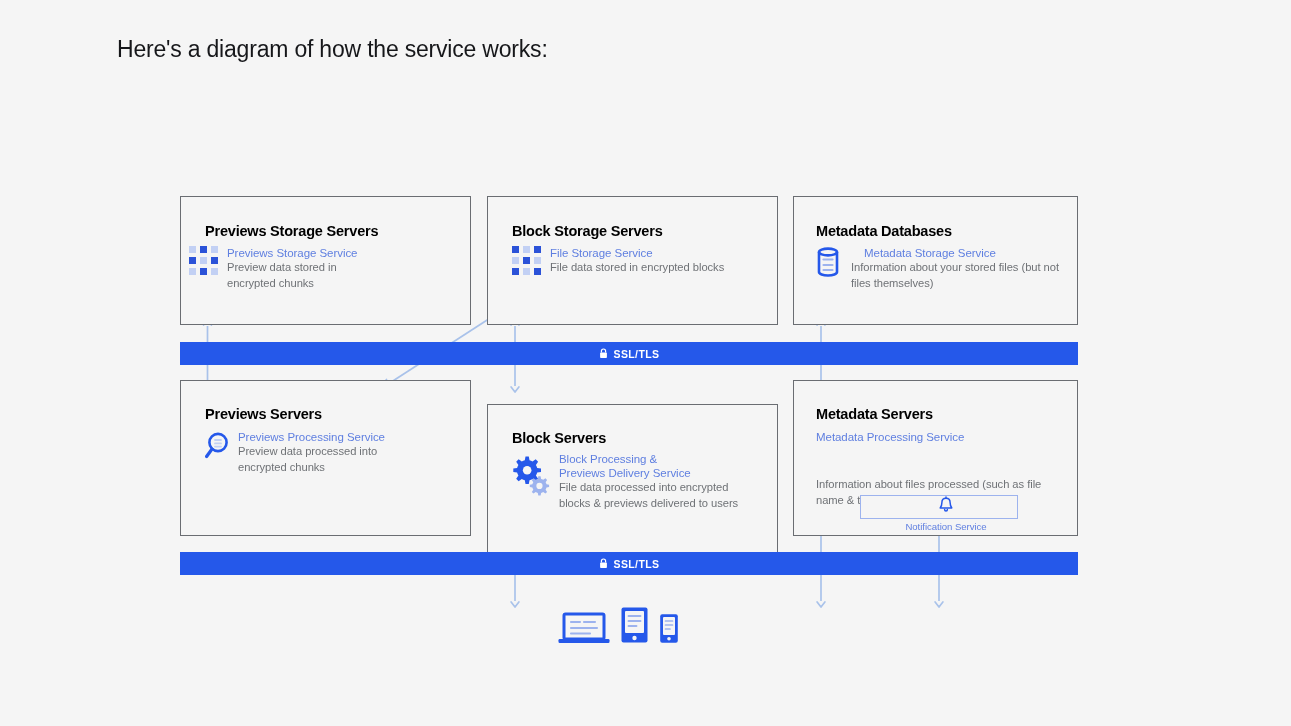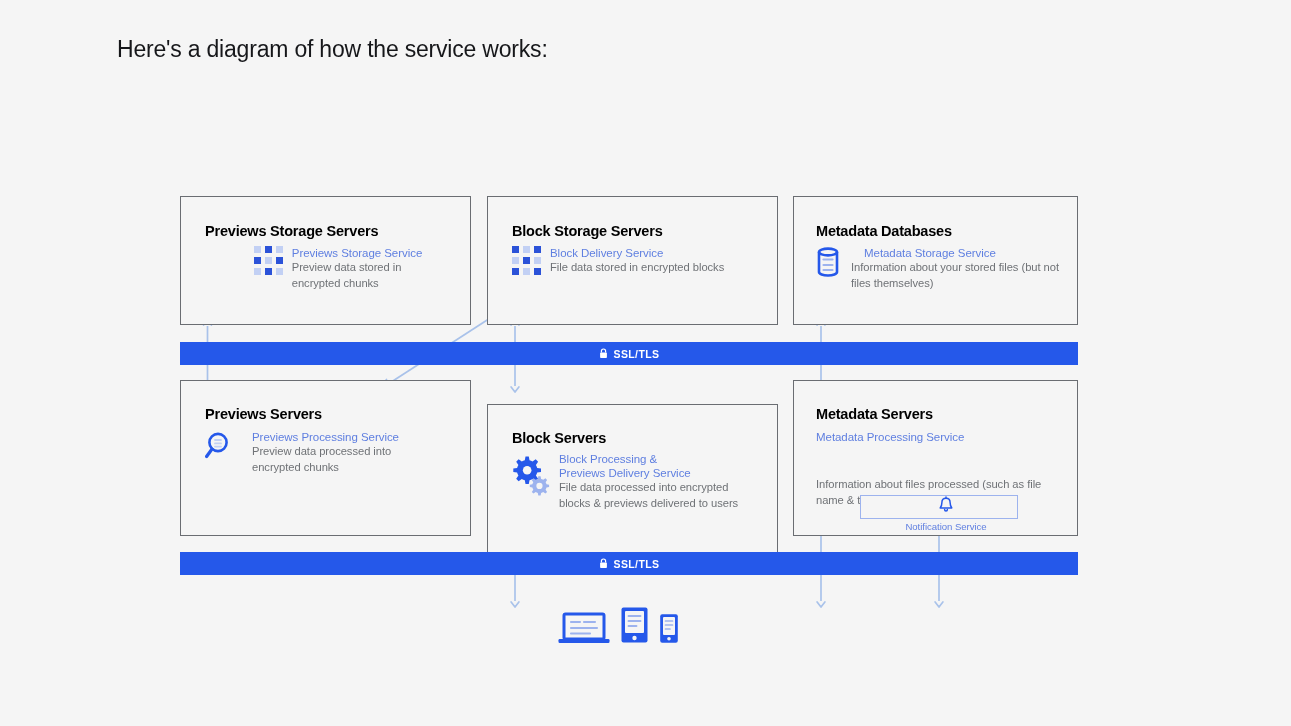--- a/index.html
+++ b/index.html
@@ -208,21 +208,21 @@
     </g>
 
     <g>
       <line x1="759" y1="323" x2="759" y2="405" stroke="#a9c2ea" stroke-width="1.7"></line>
       <path d="M755.1,406 L759,411 L762.9,406" fill="none" stroke="#a9c2ea" stroke-width="1.7" stroke-linecap="round" stroke-linejoin="round"></path>
     </g>
   </svg>
 
   <div class="node-box" style="left:0; top:0; width:291px; height:129px;">
     <div class="node-title" style="left:24px; top:26px;">Previews Storage Servers</div>
-    <div class="row-flex" style="left:32px; top:49px; width:250px;justify-content:center;">
+    <div class="row-flex" style="left:8px; top:49px; width:250px;">
       <span class="icon-holder">
         <span class="dotgrid">
           <span class="d-light"></span>
             <span class="d-dark"></span>
             <span class="d-light"></span>
           <span class="d-dark"></span>
             <span class="d-light"></span>
             <span class="d-dark"></span>
           <span class="d-light"></span>
             <span class="d-dark"></span>
@@ -246,21 +246,21 @@
             <span class="d-dark"></span>
           <span class="d-light"></span>
             <span class="d-dark"></span>
             <span class="d-light"></span>
           <span class="d-dark"></span>
             <span class="d-light"></span>
             <span class="d-dark"></span>
         </span>
       </span>
       <span style="display:block;">
-        <span class="svc-name" style="display:block;">Block Delivery Service</span>
+        <span class="svc-name" style="display:block;">File Storage Service</span>
         <span class="svc-desc" style="display:block; max-width:205px;">File data stored in encrypted blocks</span>
       </span>
     </div>
   </div>
 
   <div class="node-box" style="left:613px; top:0; width:285px; height:129px;">
     <div class="node-title" style="left:22px; top:26px;">Metadata Databases</div>
     <div class="row-flex" style="left:22px; top:49px; width:255px; gap:11px;">
       <span class="icon-holder" style="margin-top:1px;">
         <svg width="24" height="30" viewBox="0 0 24 30">
@@ -283,21 +283,21 @@
       <svg width="9" height="11" viewBox="0 0 9 11">
         <path d="M2.4,4.6 L2.4,3.1 A2.1,2.1 0 0 1 6.6,3.1 L6.6,4.6" fill="none" stroke="#ffffff" stroke-width="1.2"></path>
         <rect x="1.1" y="4.5" width="6.8" height="5.6" rx="0.8" fill="#ffffff"></rect>
       </svg>
     </span>
     <span class="ssl-label">SSL/TLS</span>
   </div>
 
   <div class="node-box" style="left:0; top:184px; width:291px; height:156px;">
     <div class="node-title" style="left:24px; top:25px;">Previews Servers</div>
-    <div class="row-flex" style="left:24px; top:49px; width:255px; gap:20px;">
+    <div class="row-flex" style="left:24px; top:49px; width:255px; gap:6px;">
       <span class="icon-holder" style="margin-top:1px;">
         <svg width="27" height="30" viewBox="0 0 27 30">
           <circle cx="13" cy="11.5" r="8.6" fill="none" stroke="#2558ea" stroke-width="2.6"></circle>
           <line x1="7" y1="18" x2="1.6" y2="25.5" stroke="#2558ea" stroke-width="3.2" stroke-linecap="round"></line>
           <line x1="10" y1="9" x2="16" y2="9" stroke="#c2d0f4" stroke-width="1.8" stroke-linecap="round"></line>
           <line x1="10" y1="12.4" x2="16" y2="12.4" stroke="#c2d0f4" stroke-width="1.8" stroke-linecap="round"></line>
           <line x1="10" y1="15.6" x2="16" y2="15.6" stroke="#c2d0f4" stroke-width="1.8" stroke-linecap="round"></line>
         </svg>
       </span>
       <span style="display:block;">

